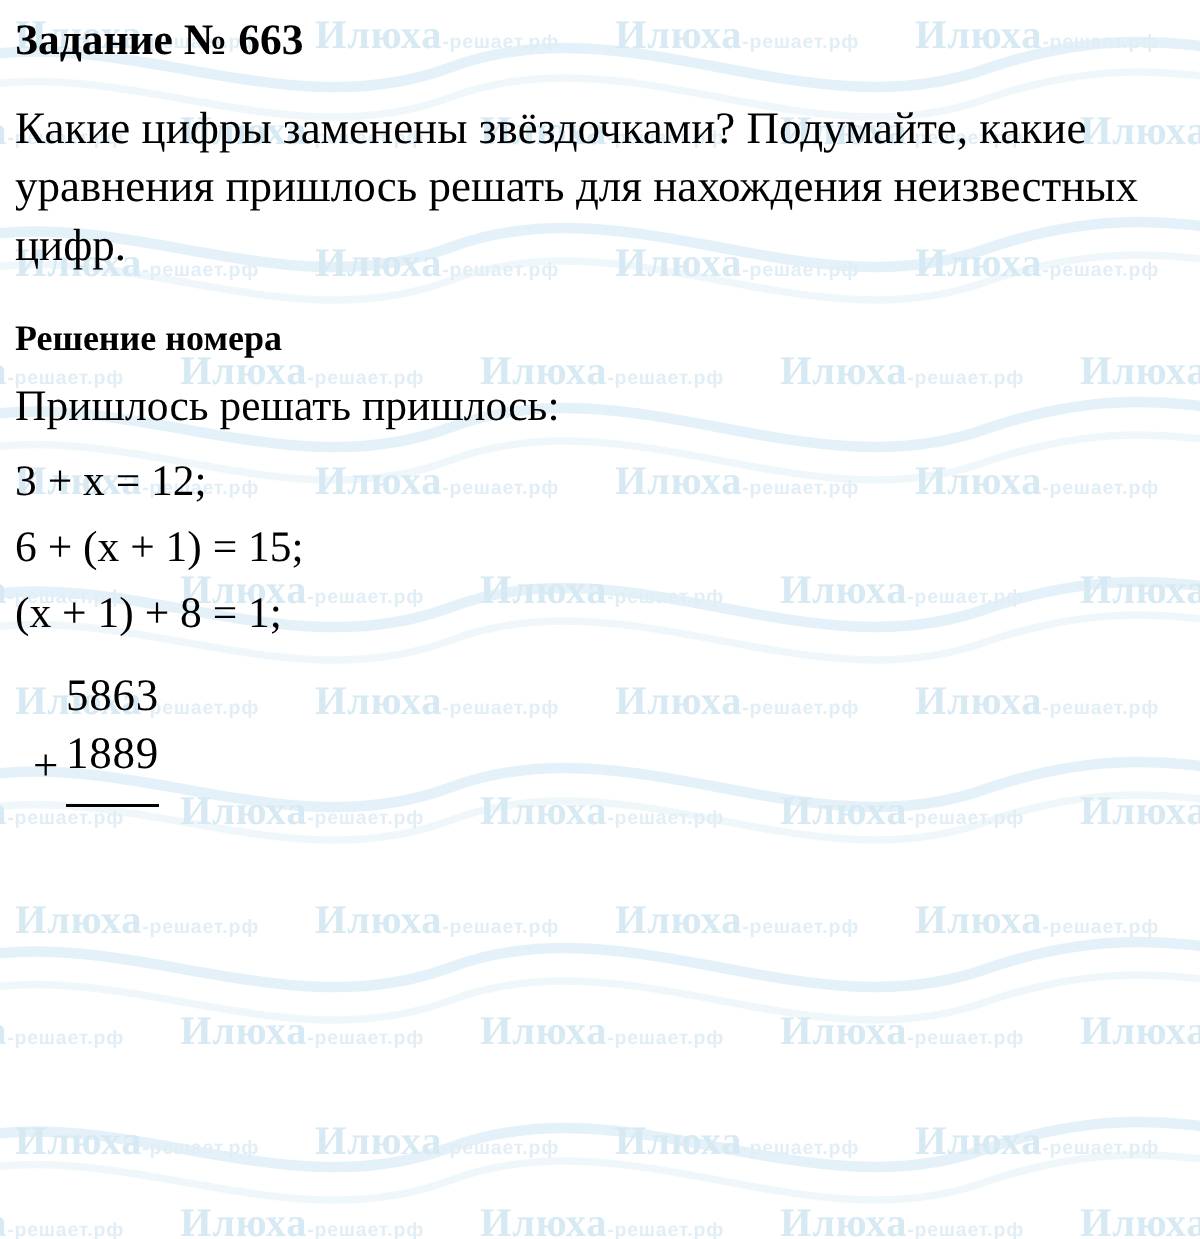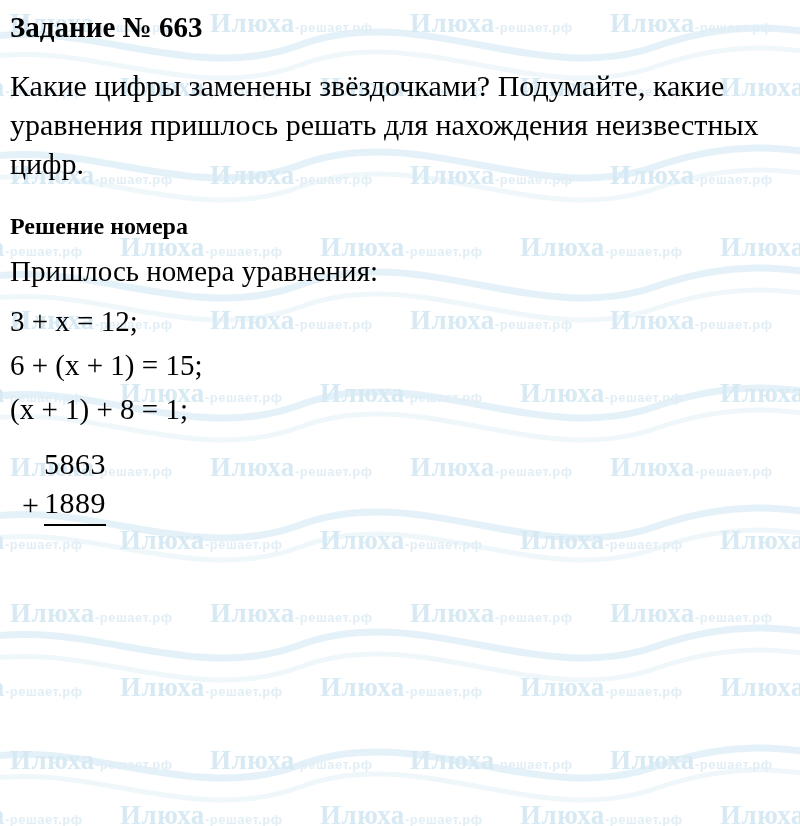--- a/index.html
+++ b/index.html
@@ -106,21 +106,21 @@
     font-size: 30px;
     padding-left: 12px;
     box-sizing: border-box;
   }
   .digits {
     font-size: 30px;
     letter-spacing: 0.5px;
   }
   .underlined {
     border-bottom: 2px solid #000;
-    padding-bottom: 2px;
+    padding-bottom: 14px;
   }
 </style>
 </head>
 <body>
 
 <div id="watermark-layer">
 
   <svg class="wave" style="top:-10px" viewBox="0 0 940 120" preserveAspectRatio="none">
     <path d="M0,60 C120,10 240,100 360,55 C480,10 600,100 720,55 C840,15 900,60 940,45" fill="none" stroke="#cfe7f3" stroke-width="7"></path>
     <path d="M0,80 C120,30 240,120 360,75 C480,30 600,120 720,75 C840,35 900,80 940,65" fill="none" stroke="#e3f1f8" stroke-width="5"></path>
@@ -218,21 +218,21 @@
 </div>
 
 <div id="content">
 
   <h1 id="task-title">Задание № 663</h1>
 
   <p id="task-body">Какие цифры заменены звёздочками? Подумайте, какие уравнения пришлось решать для нахождения неизвестных цифр.</p>
 
   <h2 id="solution-heading">Решение номера</h2>
 
-  <p id="solution-intro">Пришлось номера уравнения:</p>
+  <p id="solution-intro">Пришлось решать пришлось:</p>
 
   <p class="equation">3 + x = 12;</p>
   <p class="equation">6 + (x + 1) = 15;</p>
   <p class="equation">(x + 1) + 8 = 1;</p>
 
   <div id="column-addition">
     <div class="add-row">
       <span class="plus-sign">&nbsp;</span>
       <span class="digits">5863</span>
     </div>

